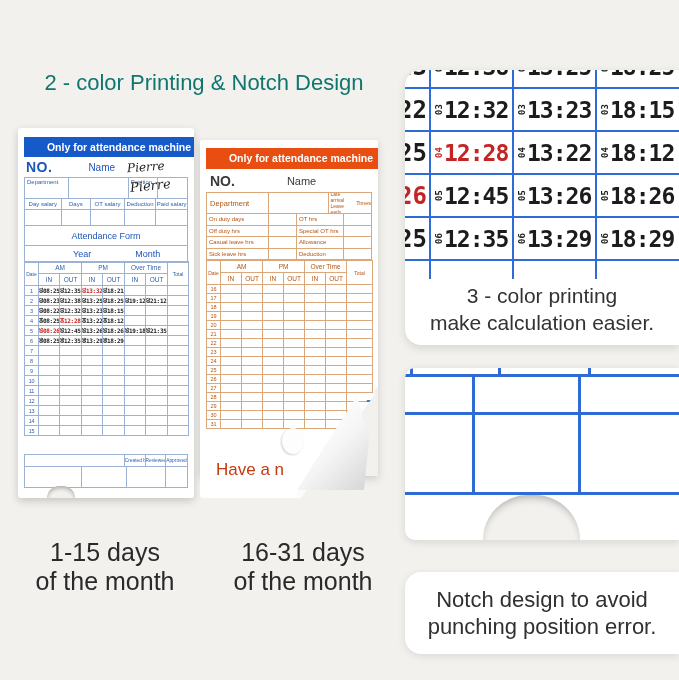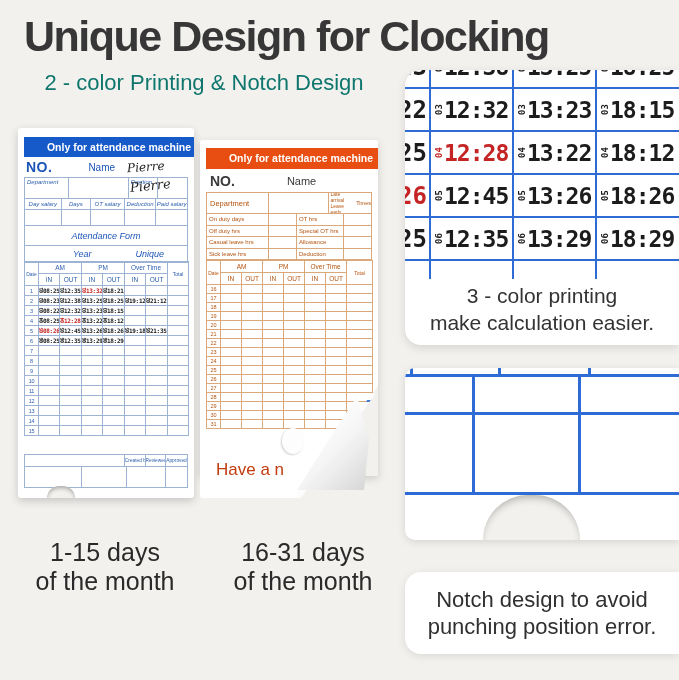--- a/index.html
+++ b/index.html
@@ -22,21 +22,21 @@
              box-shadow:0 3px 8px rgba(0,0,0,.18);overflow:hidden;z-index:2;}
   .blue-banner{top:9px;background:#1659c9;}
   .bc-noname{position:absolute;left:8px;top:29px;width:162px;height:20px;display:flex;align-items:center;}
   .bc-no{font-size:14px;font-weight:bold;color:#1d55b8;letter-spacing:.5px;}
   .bc-namelbl{font-size:10px;color:#1d55b8;margin-left:36px;}
   .hand{font-family:"DejaVu Serif",serif;font-style:italic;color:#222;}
   .bc-name{font-size:12px;margin-left:12px;transform:rotate(-4deg);}
   .bc-pos-val{position:absolute;left:112px;top:50px;font-size:13px;transform:rotate(-6deg);z-index:3;}
 
   .bc-info{position:absolute;left:6px;top:49px;width:164px;}
-  .irow{display:flex;border:1px solid #9db3d4;border-top:none;box-sizing:border-box;font-style:italic;}
+  .irow{display:flex;border:1px solid #9db3d4;border-top:none;box-sizing:border-box;}
   .irow.first{border-top:1px solid #9db3d4;}
   .icell{border-left:1px solid #9db3d4;box-sizing:border-box;overflow:hidden;}
   .icell:first-child{border-left:none;}
   .lbl6{font-size:6px;color:#2c5fae;padding:1px 2px;white-space:nowrap;}
   .lblc{font-size:6px;color:#2c5fae;text-align:center;white-space:nowrap;overflow:hidden;}
   .center-blue{font-size:9px;color:#1d55b8;text-align:center;}
 
   table.tc{position:absolute;left:6px;border-collapse:collapse;table-layout:fixed;}
   table.tc th,table.tc td{border:1px solid #9db3d4;padding:0;overflow:hidden;white-space:nowrap;box-sizing:border-box;}
   #blue-table{top:133px;width:164px;}
@@ -130,21 +130,20 @@
   .caption-panel{position:absolute;left:405px;top:572px;width:274px;height:82px;background:#fff;
                  border-radius:16px 0 0 16px;box-shadow:0 2px 8px rgba(0,0,0,.1);display:flex;
                  flex-direction:column;justify-content:center;text-align:center;font-size:22px;
                  color:#303030;line-height:1.25;z-index:1;}
 </style>
 </head>
 <body>
 
 <div class="canvas">
 
-  <div class="title">Unique Design for Clocking</div>
   <div class="subtitle">2 - color Printing &amp; Notch Design</div>
 
   <div class="card blue-card">
     <div class="banner blue-banner">Only for attendance machine</div>
     <div class="bc-noname">
       <span class="bc-no">NO.</span>
       <span class="bc-namelbl">Name</span>
       <span class="hand bc-name">Pierre</span>
     </div>
     <span class="hand bc-pos-val">Pierre</span>
@@ -172,21 +171,21 @@
           <div class="icell" style="width: 30px;"></div>
           <div class="icell" style="width: 34px;"></div>
           <div class="icell" style="width: 32px;"></div>
           <div class="icell" style="width: 32px;"></div>
         </div>
       <div class="irow" style="height:20px;align-items:center;justify-content:center">
         <span class="center-blue">Attendance Form</span>
       </div>
       <div class="irow" style="height:17px;align-items:center">
         <span class="center-blue" style="margin-left:48px">Year</span>
-        <span class="center-blue" style="margin-left:44px">Unique</span>
+        <span class="center-blue" style="margin-left:44px">Month</span>
       </div>
     </div>
 
     <table class="tc" id="blue-table">
         <colgroup>
           <col style="width: 14px;">
           <col style="width: 21px;">
           <col style="width: 22px;">
           <col style="width: 21px;">
           <col style="width: 22px;">

